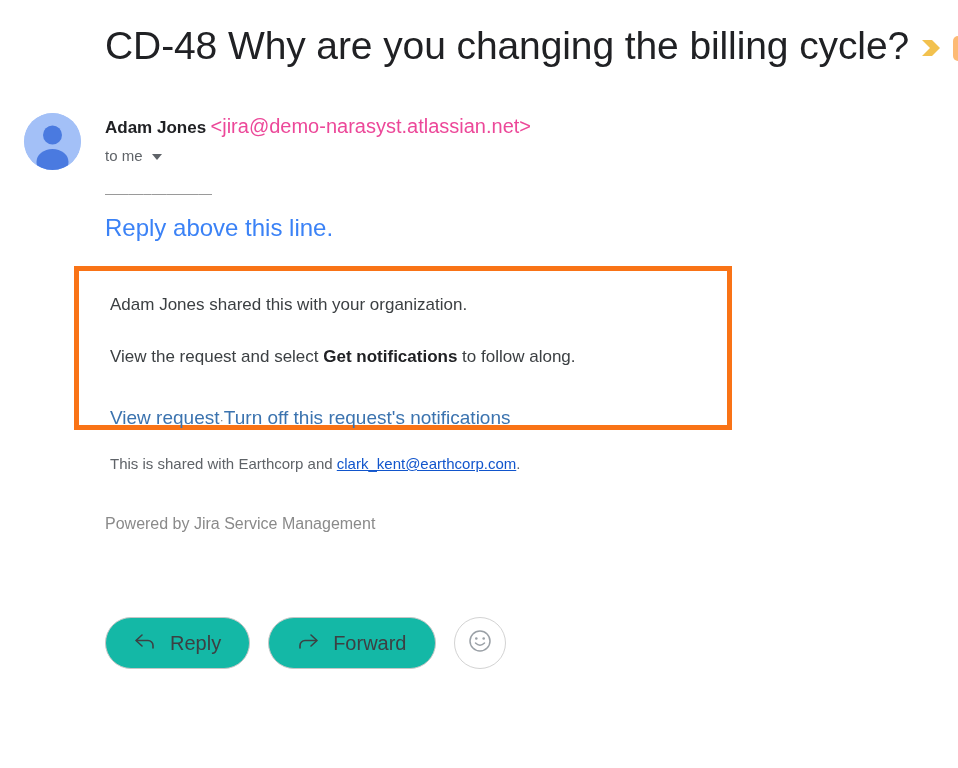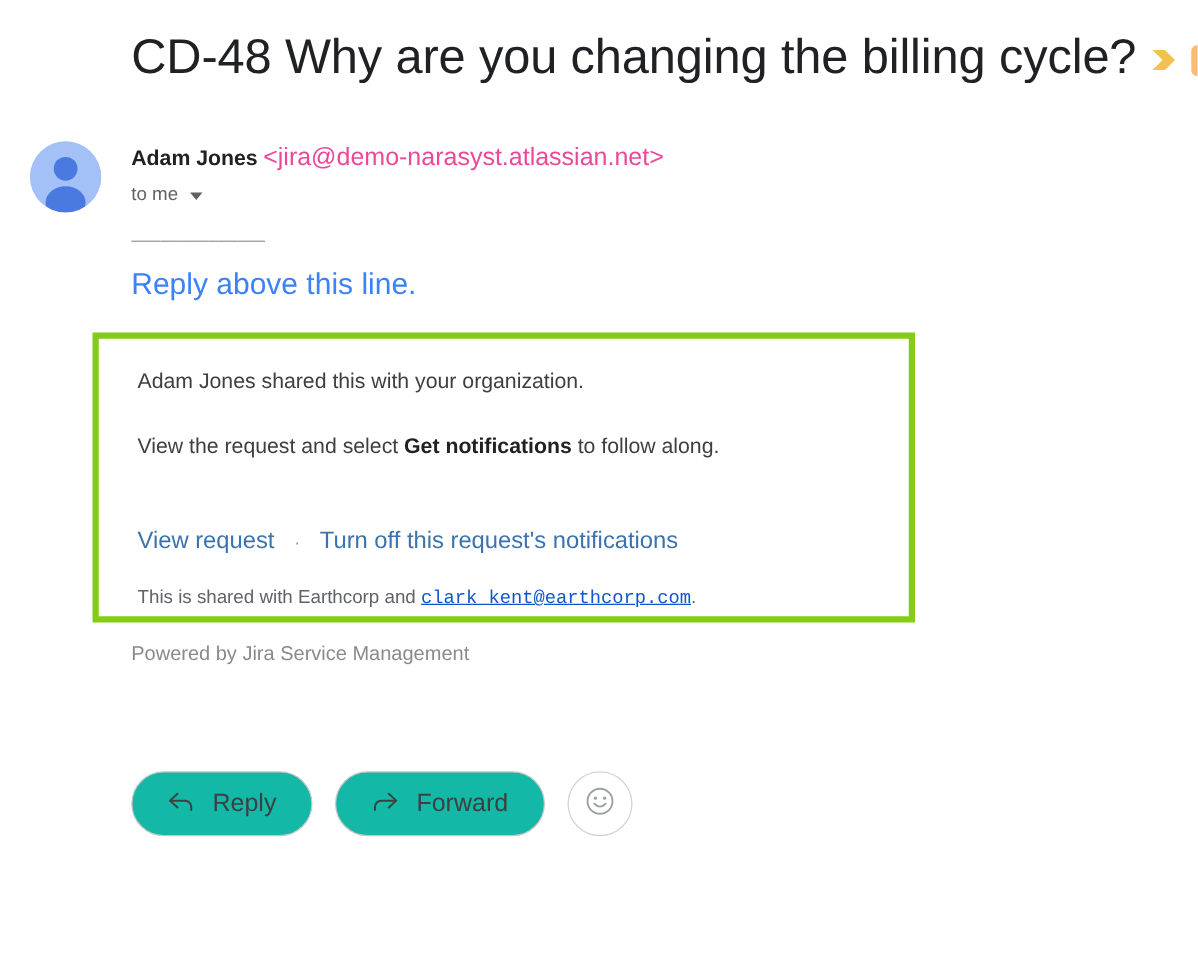--- a/index.html
+++ b/index.html
@@ -139,44 +139,43 @@
     line-height: 24px;
     color: #3b82f6;
   }
 
   
   .red-box {
     position: absolute;
     left: 74px;
     top: 266px;
     width: 658px;
-    height: 232px;
-    border: 5px solid #84cc16;
+    height: 164px;
+    border: 5px solid #f97316;
     box-sizing: border-box;
     background: #ffffff;
   }
   .box-inner {
     position: absolute;
     left: 31px;
     top: 22px;
     right: 12px;
   }
   .box-para {
     font-size: 17px;
     line-height: 24px;
     color: #3c4043;
     margin: 0 0 28px 0;
   }
   .box-para b { font-weight: bold; color: #202124; }
 
   .links-row {
     display: flex;
     align-items: baseline;
-    gap: 16px;
-    margin-top: 52px;
+    margin-top: 37px;
   }
   .link-blue {
     font-size: 19px;
     line-height: 24px;
     color: #3b73af;
     text-decoration: none;
     cursor: pointer;
   }
   .link-sep {
     font-size: 13px;
@@ -185,21 +184,20 @@
   }
   .shared-line {
     margin-top: 22px;
     font-size: 15px;
     line-height: 20px;
     color: #5f6368;
   }
   .link-email {
     color: #1155cc;
     text-decoration: underline;
-    font-family: Liberation Mono, monospace;
   }
 
   .powered-by {
     position: absolute;
     left: 105px;
     top: 514px;
     font-size: 16px;
     line-height: 20px;
     color: #8a8a8a;
   }

